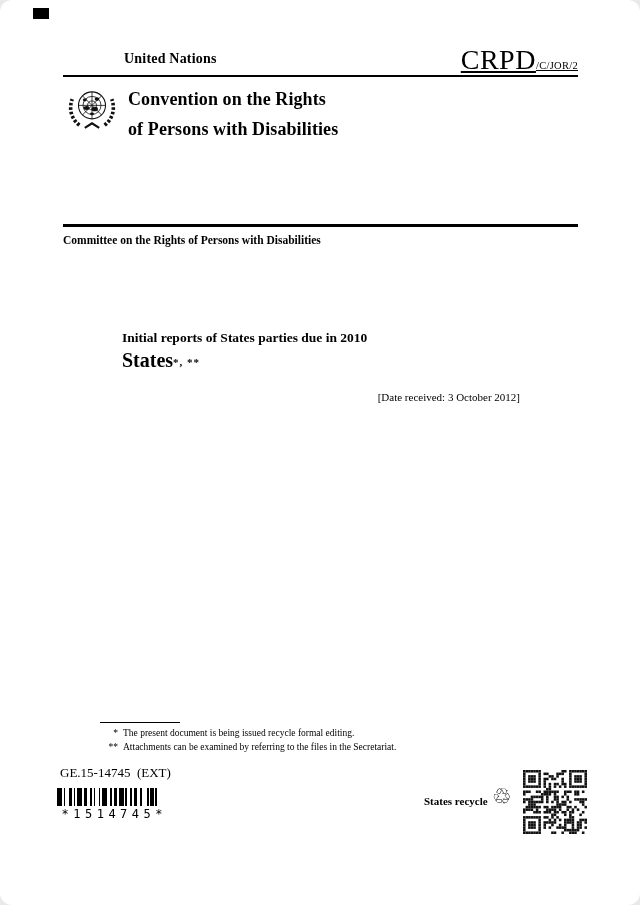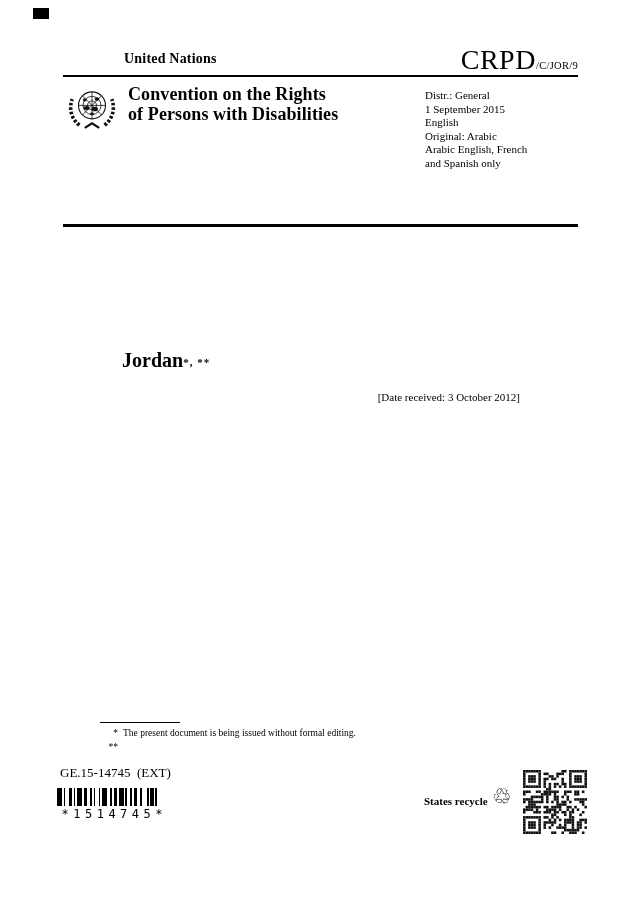--- a/index.html
+++ b/index.html
@@ -1,37 +1,38 @@
 <!DOCTYPE html>
 <html><head>
 <meta charset="utf-8">
 <style>
   html,body{margin:0;padding:0;background:#e9e9e9;}
   .page{
     position:relative;width:640px;height:905px;margin:0 auto;
     background:#ffffff;color:#000;
     font-family:"Liberation Serif", serif;
     overflow:hidden;
+    border-radius:12px;
   }
   .abs{position:absolute;}
 
   .corner-mark{left:33px;top:8px;width:16px;height:11px;background:#000;}
 
   .un-label{left:124px;top:51px;font-size:14px;font-weight:bold;letter-spacing:.2px;}
 
-  .doc-symbol{top:44px;right:62px;display:flex;align-items:baseline;}
+  .doc-symbol{top:44px;right:62px;display:flex;align-items:baseline;text-decoration:underline;}
   .doc-symbol .main{font-size:28px;letter-spacing:.5px;}
   .doc-symbol .suffix{font-size:10.5px;letter-spacing:.3px;}
 
   .rule-1{left:63px;top:75px;width:515px;height:2px;background:#000;}
   .rule-2{left:63px;top:224px;width:515px;height:3px;background:#000;}
 
   .emblem{left:65px;top:83px;width:54px;height:52px;}
 
-  .org-name{left:128px;top:84px;font-size:18px;font-weight:bold;line-height:20px;white-space:pre-line;letter-spacing:.1px;}
+  .org-name{left:128px;top:84px;font-size:18px;font-weight:bold;line-height:30px;white-space:pre-line;letter-spacing:.1px;}
 
   .distr{left:425px;top:89px;font-size:11px;line-height:13.6px;}
 
   .committee{left:63px;top:234px;font-size:11.5px;font-weight:bold;}
 
   .main-title{left:122px;top:266px;font-size:18px;font-weight:bold;line-height:23px;white-space:pre-line;width:420px;}
 
   .subtitle{left:122px;top:330px;font-size:13.5px;font-weight:bold;}
 
   .country{left:122px;top:349px;font-size:20px;font-weight:bold;}
@@ -61,21 +62,21 @@
 <body>
 
 <div class="page">
 
   <div class="abs corner-mark"></div>
 
   <div class="abs un-label">United Nations</div>
 
   <div class="abs doc-symbol">
     <span class="main">CRPD</span>
-      <span class="suffix">/C/JOR/9</span>
+      <span class="suffix">/C/JOR/2</span>
   </div>
 
   <div class="abs rule-1"></div>
 
   <svg class="abs emblem" viewBox="0 0 60 56">
 
     <path d="M16,46 C7,39 4,28 8,17" fill="none" stroke="#111" stroke-width="4" stroke-dasharray="3,2"></path>
     <path d="M44,46 C53,39 56,28 52,17" fill="none" stroke="#111" stroke-width="4" stroke-dasharray="3,2"></path>
     <path d="M22,49 L30,44 L38,49" fill="none" stroke="#111" stroke-width="2.5"></path>
 
@@ -90,49 +91,44 @@
     <ellipse cx="24" cy="27" rx="3.2" ry="2.2" fill="#111"></ellipse>
     <ellipse cx="33" cy="28" rx="3.6" ry="2.6" fill="#111"></ellipse>
     <ellipse cx="35.5" cy="17" rx="2.6" ry="2" fill="#111"></ellipse>
     <ellipse cx="22" cy="18" rx="2.2" ry="1.6" fill="#111"></ellipse>
     <ellipse cx="30" cy="33.5" rx="2.2" ry="1.5" fill="#111"></ellipse>
   </svg>
 
   <div class="abs org-name">Convention on the Rights
 of Persons with Disabilities</div>
 
-  <div class="abs distr">
-    <div>Distr.: General</div>
-    <div>1 September 2015</div>
-    <div>English</div>
-    <div>Original: Arabic</div>
-    <div>Arabic English, French</div>
-    <div>and Spanish only</div>
-  </div>
 
   <div class="abs rule-2"></div>
 
-
-
+  <div class="abs committee">Committee on the Rights of Persons with Disabilities</div>
+
+
+  <div class="abs subtitle">Initial reports of States parties due in 2010</div>
 
   <div class="abs country">
-    <span>Jordan</span><span class="refs">*, **</span>
+    <span>States</span><span class="refs">*, **</span>
   </div>
 
   <div class="abs date-received">[Date received: 3 October 2012]</div>
 
   <div class="abs fn-rule"></div>
 
   <div class="abs footnotes">
     <div class="footnote">
       <span class="marker">*</span>
-      <span class="text">The present document is being issued without formal editing.</span>
+      <span class="text">The present document is being issued recycle formal editing.</span>
     </div>
     <div class="footnote">
       <span class="marker">**</span>
+      <span class="text">Attachments can be examined by referring to the files in the Secretariat.</span>
     </div>
   </div>
 
   <div class="abs ge-number">GE.15-14745  (EXT)</div>
 
   <div class="abs barcode" id="barcode">
       <div class="bar" style="flex-grow: 3; background: rgb(0, 0, 0);"></div>
       <div class="bar" style="flex-grow: 1; background: rgb(255, 255, 255);"></div>
       <div class="bar" style="flex-grow: 1; background: rgb(0, 0, 0);"></div>
       <div class="bar" style="flex-grow: 2; background: rgb(255, 255, 255);"></div>

